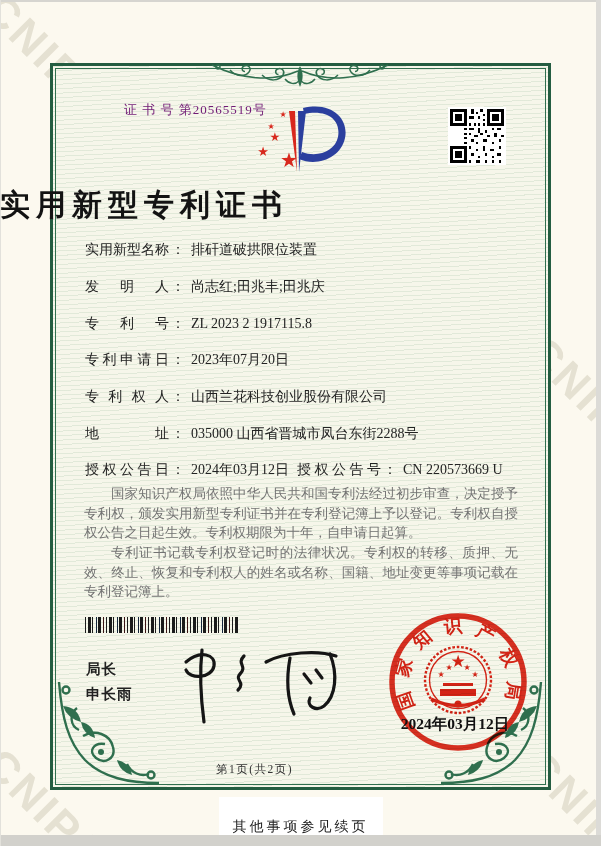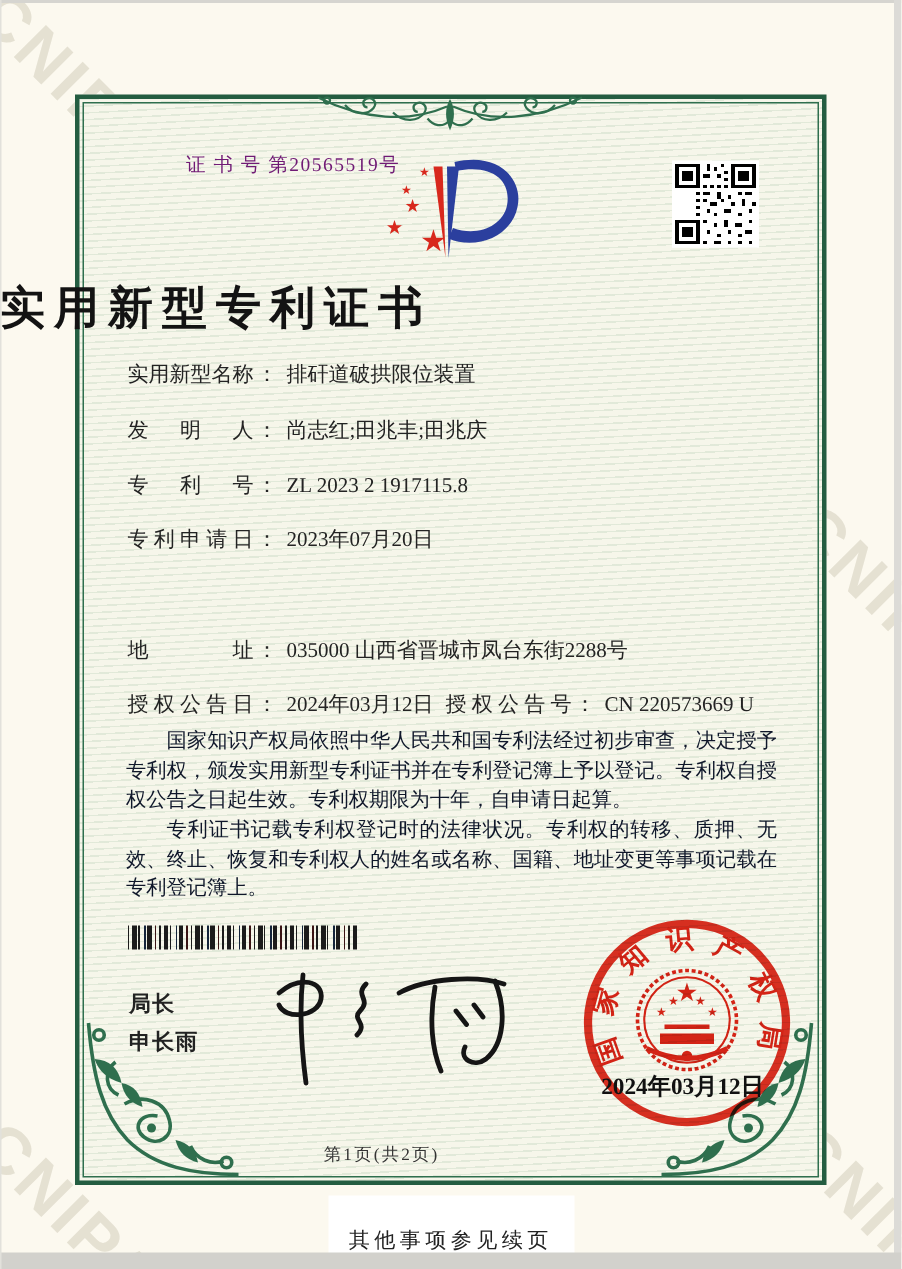--- a/index.html
+++ b/index.html
@@ -51,21 +51,21 @@
 
   .row { position:absolute; left:85px; z-index:3; font:14px "Liberation Serif", serif; color:#232323; white-space:nowrap; }
   .flabel { display:inline-block; width:84px; text-align:justify; text-align-last:justify; vertical-align:top; }
   .fcolon { margin:0 6px 0 2px; }
   .fvalue { }
   .row-grant-no { left:297px; }
 
   .para {
     position:absolute; left:84px; width:434px; z-index:3;
     font:13.5px "Liberation Serif", serif; line-height:19.5px;
-    text-align:justify; text-indent:2em; color:#0f172a;
+    text-align:justify; text-indent:2em; color:#737373;
   }
 
   .barcode {
     position:absolute; left:85px; top:617px; width:153px; height:16px; z-index:3;
     background:repeating-linear-gradient(90deg,
       #1b1b1b 0 1px, rgba(0,0,0,0) 1px 3px,
       #1b1b1b 3px 6px, rgba(0,0,0,0) 6px 7px,
       #1b1b1b 7px 8px, rgba(0,0,0,0) 8px 11px,
       #14243a 11px 12px, rgba(0,0,0,0) 12px 13px,
       #1b1b1b 13px 16px, rgba(0,0,0,0) 16px 18px,
@@ -209,20 +209,23 @@
     <span class="flabel">实用新型名称</span><span class="fcolon">：</span><span class="fvalue">排矸道破拱限位装置</span>
   </div>
   <div class="row" style="top:278px">
     <span class="flabel">发明人</span><span class="fcolon">：</span><span class="fvalue">尚志红;田兆丰;田兆庆</span>
   </div>
   <div class="row" style="top:315px">
     <span class="flabel">专利号</span><span class="fcolon">：</span><span class="fvalue">ZL 2023 2 1917115.8</span>
   </div>
   <div class="row" style="top:351px">
     <span class="flabel">专利申请日</span><span class="fcolon">：</span><span class="fvalue">2023年07月20日</span>
+  </div>
+  <div class="row" style="top:388px">
+    <span class="flabel">专利权人</span><span class="fcolon">：</span><span class="fvalue">山西兰花科技创业股份有限公司</span>
   </div>
   <div class="row" style="top:425px">
     <span class="flabel">地址</span><span class="fcolon">：</span><span class="fvalue">035000 山西省晋城市凤台东街2288号</span>
   </div>
   <div class="row" style="top:461px">
     <span class="flabel">授权公告日</span><span class="fcolon">：</span><span class="fvalue">2024年03月12日</span>
   </div>
   <div class="row row-grant-no" style="top:461px">
     <span class="flabel">授权公告号</span><span class="fcolon">：</span><span class="fvalue">CN 220573669 U</span>
   </div>

